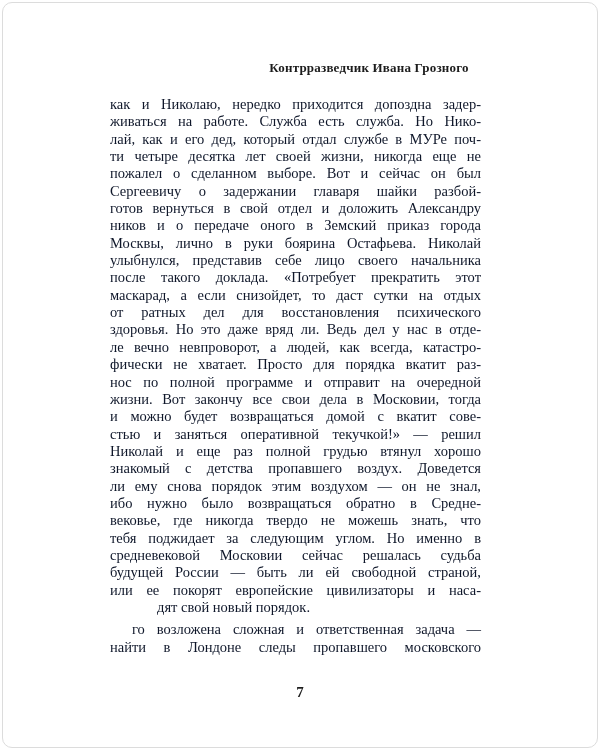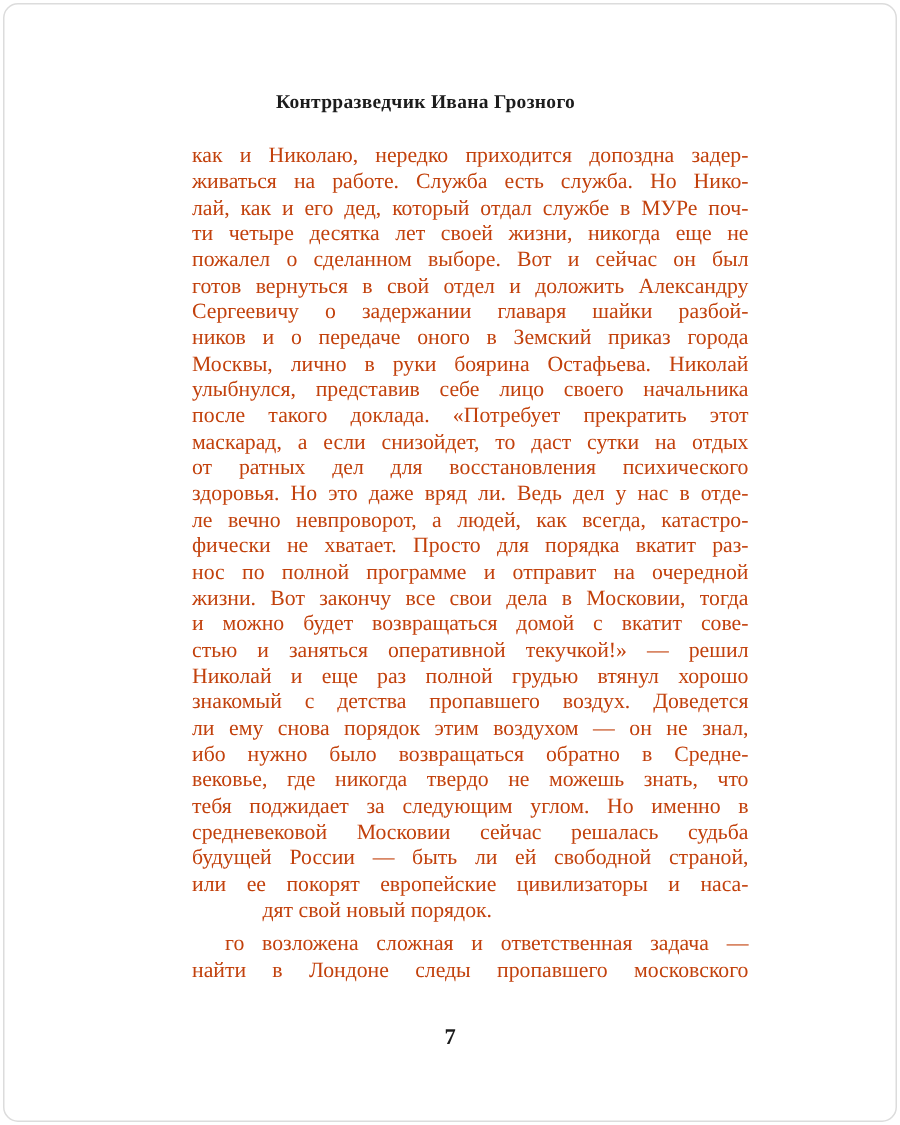--- a/index.html
+++ b/index.html
@@ -25,32 +25,32 @@
     bottom: 2px;
     border: 1px solid #dcdcdc;
     border-radius: 10px;
     pointer-events: none;
   }
   .running-header {
     position: absolute;
     top: 60px;
     left: 184px;
     width: 370px;
-    text-align: left;
+    text-align: center;
     font-weight: 700;
     font-size: 13px;
     color: #1c1c1c;
     letter-spacing: 0.2px;
   }
   .text-block {
     position: absolute;
     top: 96px;
-    left: 128px;
+    left: 110px;
     width: 371px;
-    color: #c2410c;
+    color: #0f172a;
     font-size: 14.5px;
   }
   .line {
     line-height: 17.35px;
     text-align: justify;
     text-align-last: justify;
     white-space: normal;
   }
   .para:not(.justify-last) .line:last-child {
     text-align-last: left;
@@ -82,22 +82,22 @@
 
   <div class="running-header">Контрразведчик Ивана Грозного</div>
 
   <div class="text-block">
     <div class="para">
         <div class="line">как и Николаю, нередко приходится допоздна задер-</div>
         <div class="line">живаться на работе. Служба есть служба. Но Нико-</div>
         <div class="line">лай, как и его дед, который отдал службе в МУРе поч-</div>
         <div class="line">ти четыре десятка лет своей жизни, никогда еще не</div>
         <div class="line">пожалел о сделанном выборе. Вот и сейчас он был</div>
+        <div class="line">Сергеевичу о задержании главаря шайки разбой-</div>
         <div class="line">готов вернуться в свой отдел и доложить Александру</div>
-        <div class="line">Сергеевичу о задержании главаря шайки разбой-</div>
         <div class="line">ников и о передаче оного в Земский приказ города</div>
         <div class="line">Москвы, лично в руки боярина Остафьева. Николай</div>
         <div class="line">улыбнулся, представив себе лицо своего начальника</div>
         <div class="line">после такого доклада. «Потребует прекратить этот</div>
         <div class="line">маскарад, а если снизойдет, то даст сутки на отдых</div>
         <div class="line">от ратных дел для восстановления психического</div>
         <div class="line">здоровья. Но это даже вряд ли. Ведь дел у нас в отде-</div>
         <div class="line">ле вечно невпроворот, а людей, как всегда, катастро-</div>
         <div class="line">фически не хватает. Просто для порядка вкатит раз-</div>
         <div class="line">нос по полной программе и отправит на очередной</div>

